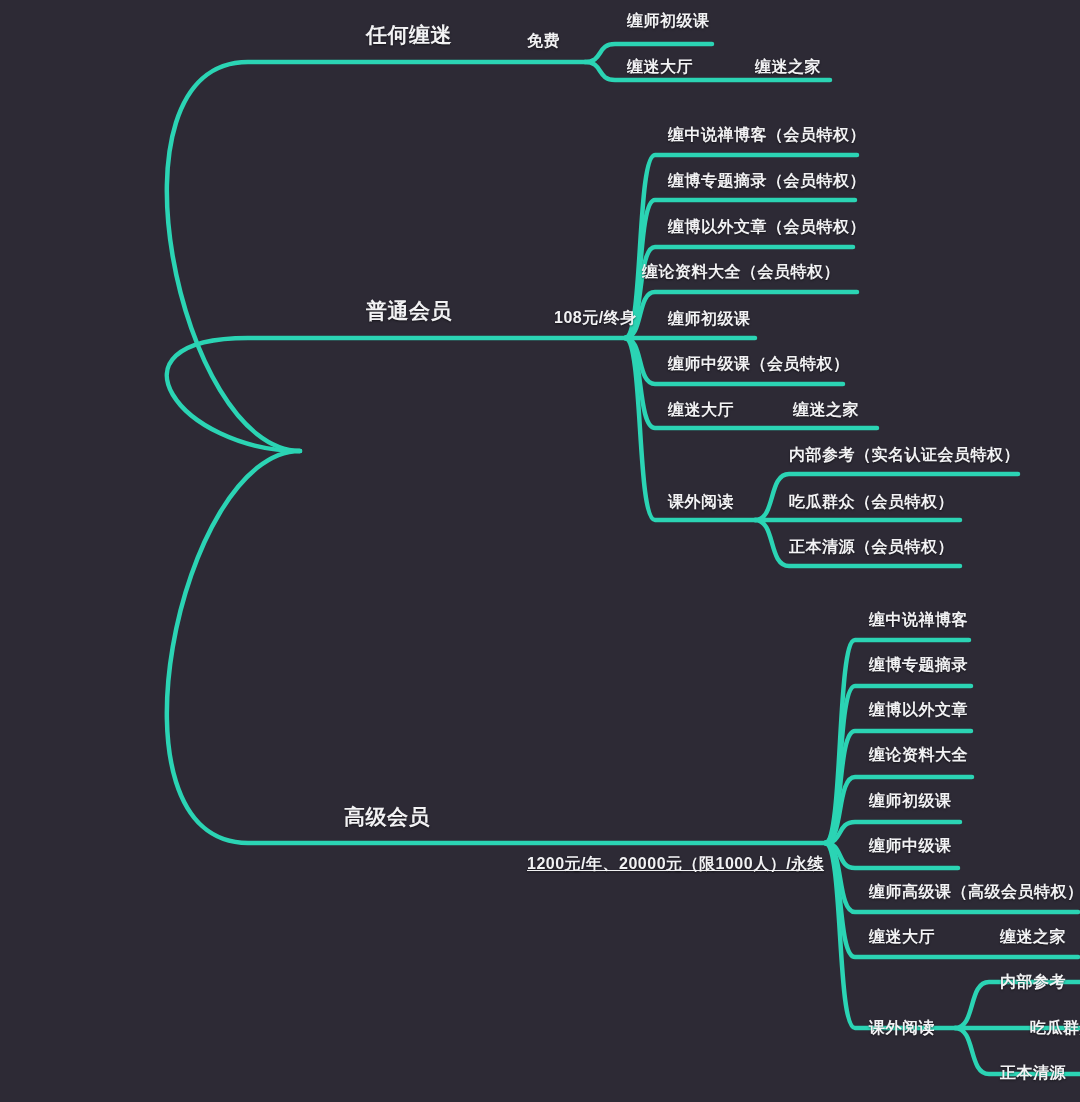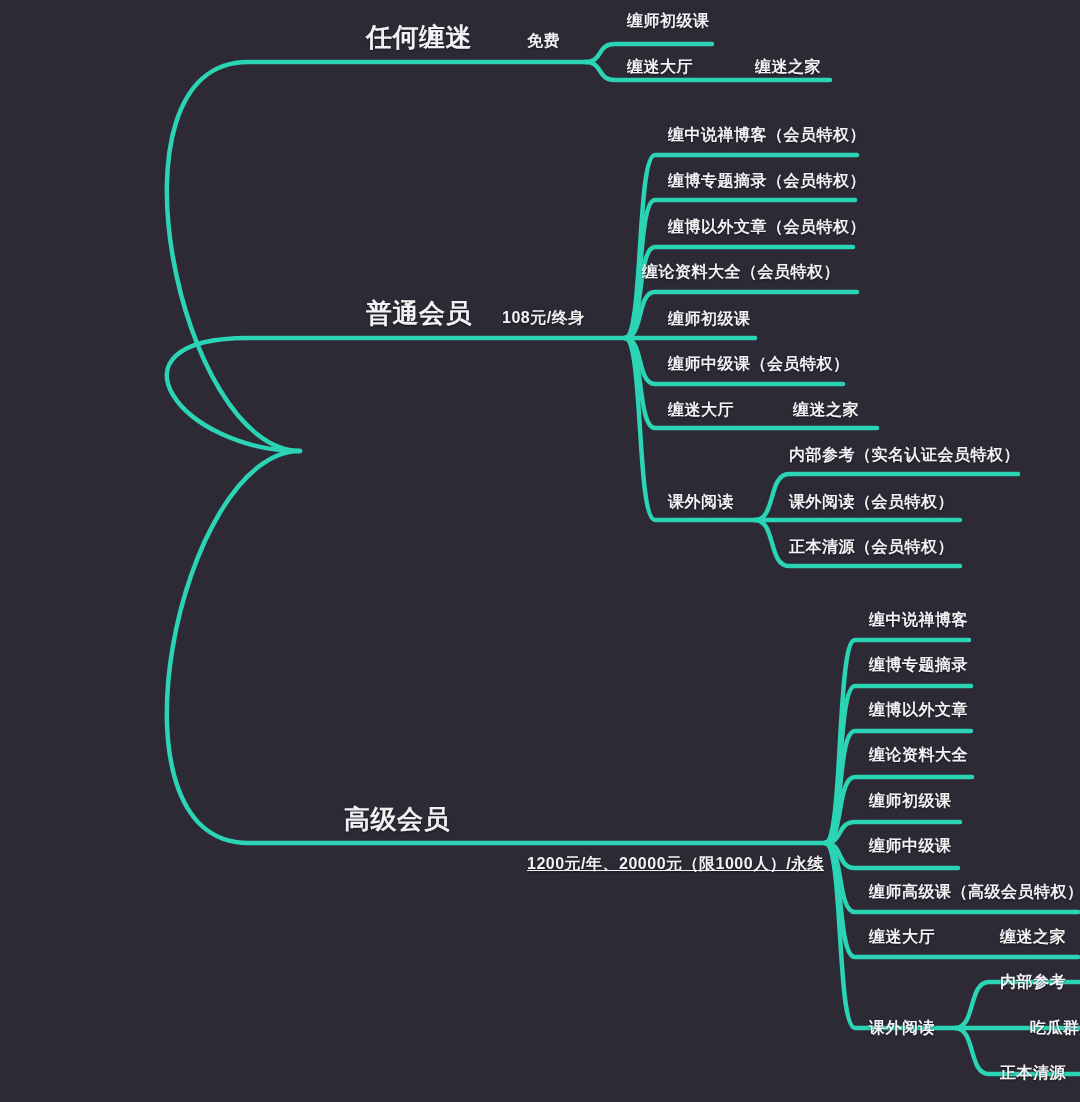--- a/index.html
+++ b/index.html
@@ -24,21 +24,21 @@
   }
   .lbl {
     position: absolute;
     color: #f2f2f4;
     white-space: nowrap;
     line-height: 1;
     letter-spacing: 0.5px;
     text-shadow: 0 1px 2px rgba(0,0,0,.55);
   }
   .lbl-branch {
-    font-size: 26px;
+    font-size: 21px;
     font-weight: bold;
   }
   .lbl-price {
     font-size: 16px;
     font-weight: bold;
   }
   .lbl-leaf {
     font-size: 16px;
     font-weight: bold;
   }
@@ -99,36 +99,36 @@
         <path d="M 955 1028 C 976.08 1028, 967.92 1074, 989 1074 L 1080 1074"></path>
       </g>
   </svg>
 
 
   <div id="label-layer">
       <div class="lbl lbl-branch" style="left: 366px; top: 24px;">任何缠迷</div>
       <div class="lbl lbl-branch" style="left: 366px; top: 300px;">普通会员</div>
       <div class="lbl lbl-branch" style="left: 344px; top: 806px;">高级会员</div>
       <div class="lbl lbl-price" style="left: 527px; top: 33px;">免费</div>
-      <div class="lbl lbl-price" style="left: 502px; top: 310px;">108元/终身</div>
+      <div class="lbl lbl-price" style="left: 554px; top: 310px;">108元/终身</div>
       <div class="lbl lbl-price" style="left: 527px; top: 856px; text-decoration: underline;">1200元/年、20000元（限1000人）/永续</div>
       <div class="lbl lbl-leaf" style="left: 627px; top: 13px;">缠师初级课</div>
       <div class="lbl lbl-leaf" style="left: 627px; top: 59px;">缠迷大厅</div>
       <div class="lbl lbl-leaf" style="left: 755px; top: 59px;">缠迷之家</div>
       <div class="lbl lbl-leaf" style="left: 668px; top: 127px;">缠中说禅博客（会员特权）</div>
       <div class="lbl lbl-leaf" style="left: 668px; top: 173px;">缠博专题摘录（会员特权）</div>
       <div class="lbl lbl-leaf" style="left: 668px; top: 219px;">缠博以外文章（会员特权）</div>
       <div class="lbl lbl-leaf" style="left: 642px; top: 264px;">缠论资料大全（会员特权）</div>
       <div class="lbl lbl-leaf" style="left: 668px; top: 311px;">缠师初级课</div>
       <div class="lbl lbl-leaf" style="left: 668px; top: 356px;">缠师中级课（会员特权）</div>
       <div class="lbl lbl-leaf" style="left: 668px; top: 402px;">缠迷大厅</div>
       <div class="lbl lbl-leaf" style="left: 793px; top: 402px;">缠迷之家</div>
       <div class="lbl lbl-leaf" style="left: 668px; top: 494px;">课外阅读</div>
       <div class="lbl lbl-leaf" style="left: 789px; top: 447px;">内部参考（实名认证会员特权）</div>
-      <div class="lbl lbl-leaf" style="left: 789px; top: 494px;">课外阅读（会员特权）</div>
+      <div class="lbl lbl-leaf" style="left: 789px; top: 494px;">吃瓜群众（会员特权）</div>
       <div class="lbl lbl-leaf" style="left: 789px; top: 539px;">正本清源（会员特权）</div>
       <div class="lbl lbl-leaf" style="left: 869px; top: 612px;">缠中说禅博客</div>
       <div class="lbl lbl-leaf" style="left: 869px; top: 657px;">缠博专题摘录</div>
       <div class="lbl lbl-leaf" style="left: 869px; top: 702px;">缠博以外文章</div>
       <div class="lbl lbl-leaf" style="left: 869px; top: 747px;">缠论资料大全</div>
       <div class="lbl lbl-leaf" style="left: 869px; top: 793px;">缠师初级课</div>
       <div class="lbl lbl-leaf" style="left: 869px; top: 838px;">缠师中级课</div>
       <div class="lbl lbl-leaf" style="left: 869px; top: 884px;">缠师高级课（高级会员特权）</div>
       <div class="lbl lbl-leaf" style="left: 869px; top: 929px;">缠迷大厅</div>
       <div class="lbl lbl-leaf" style="left: 1000px; top: 929px;">缠迷之家</div>

